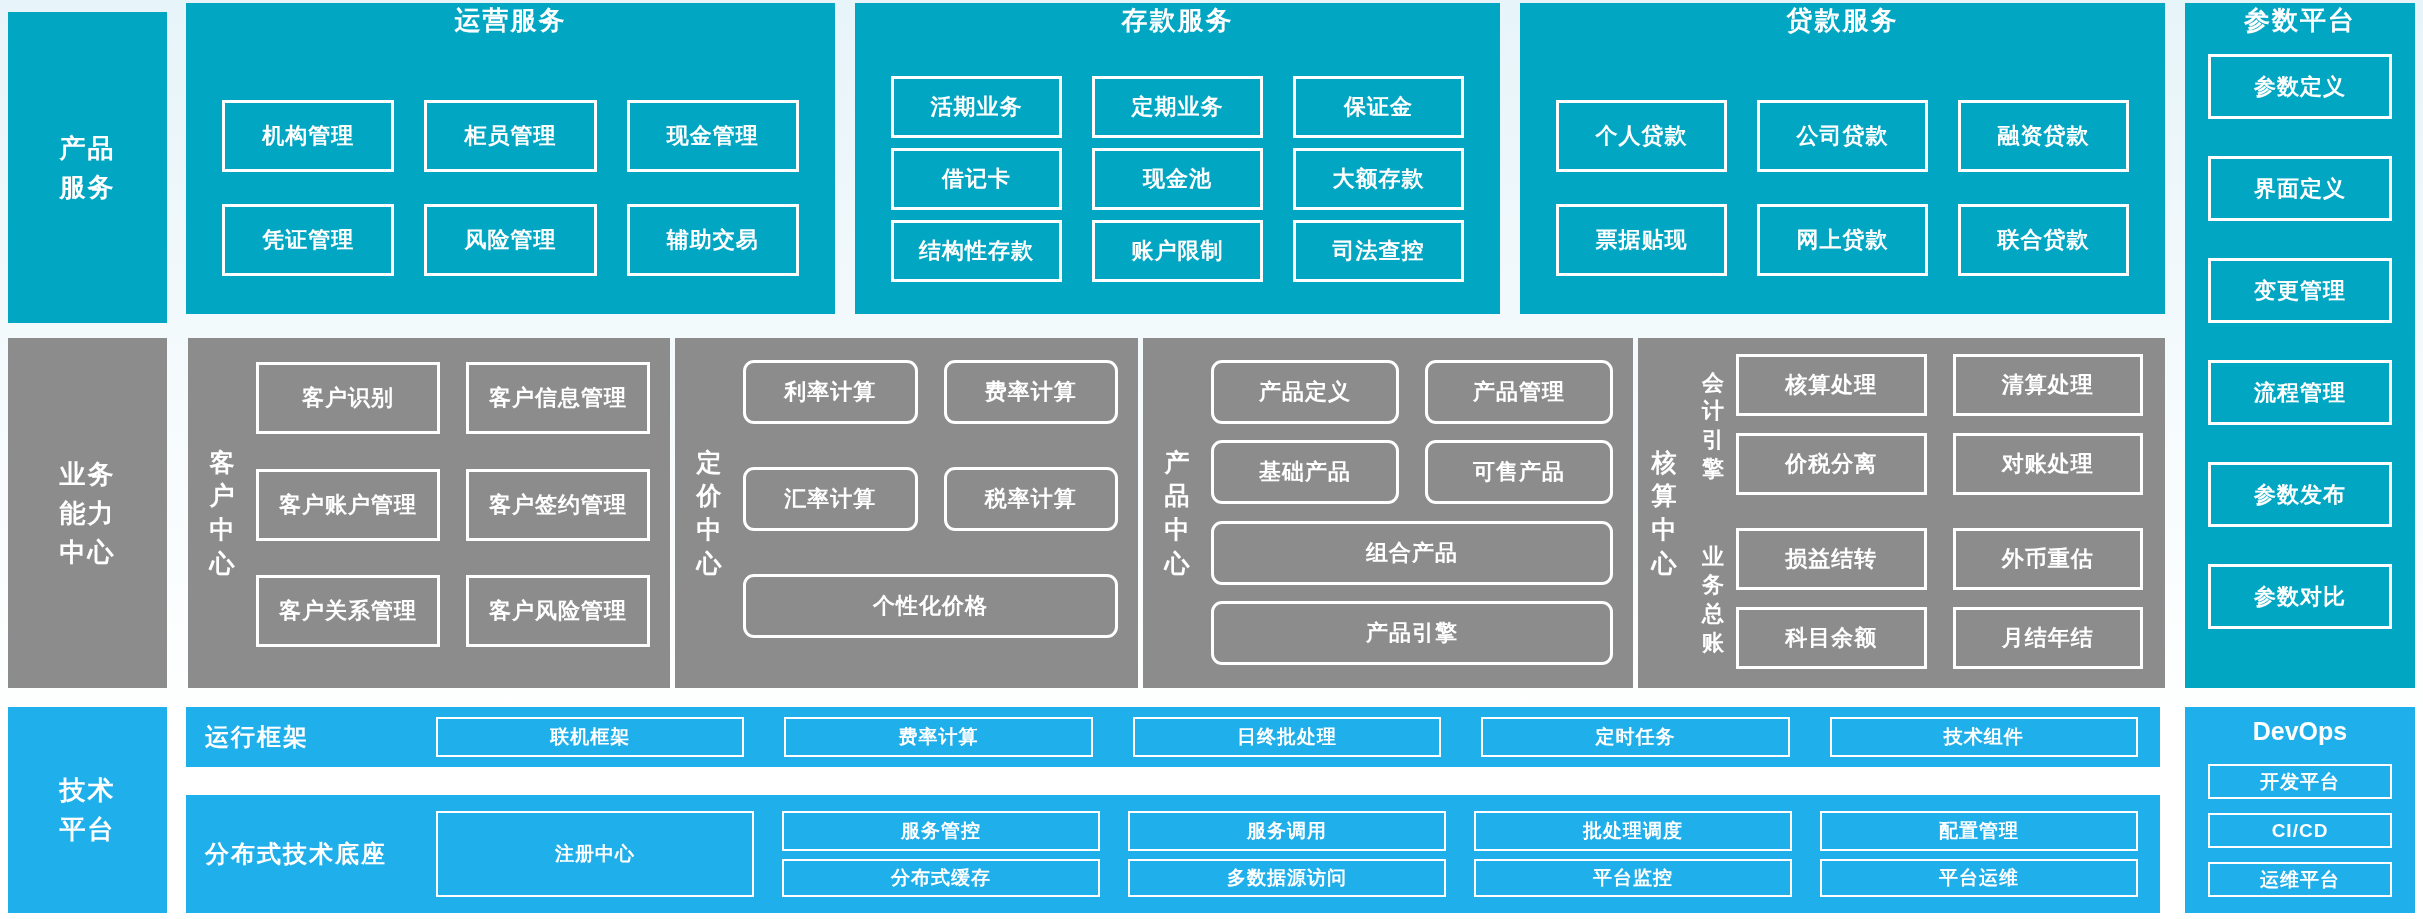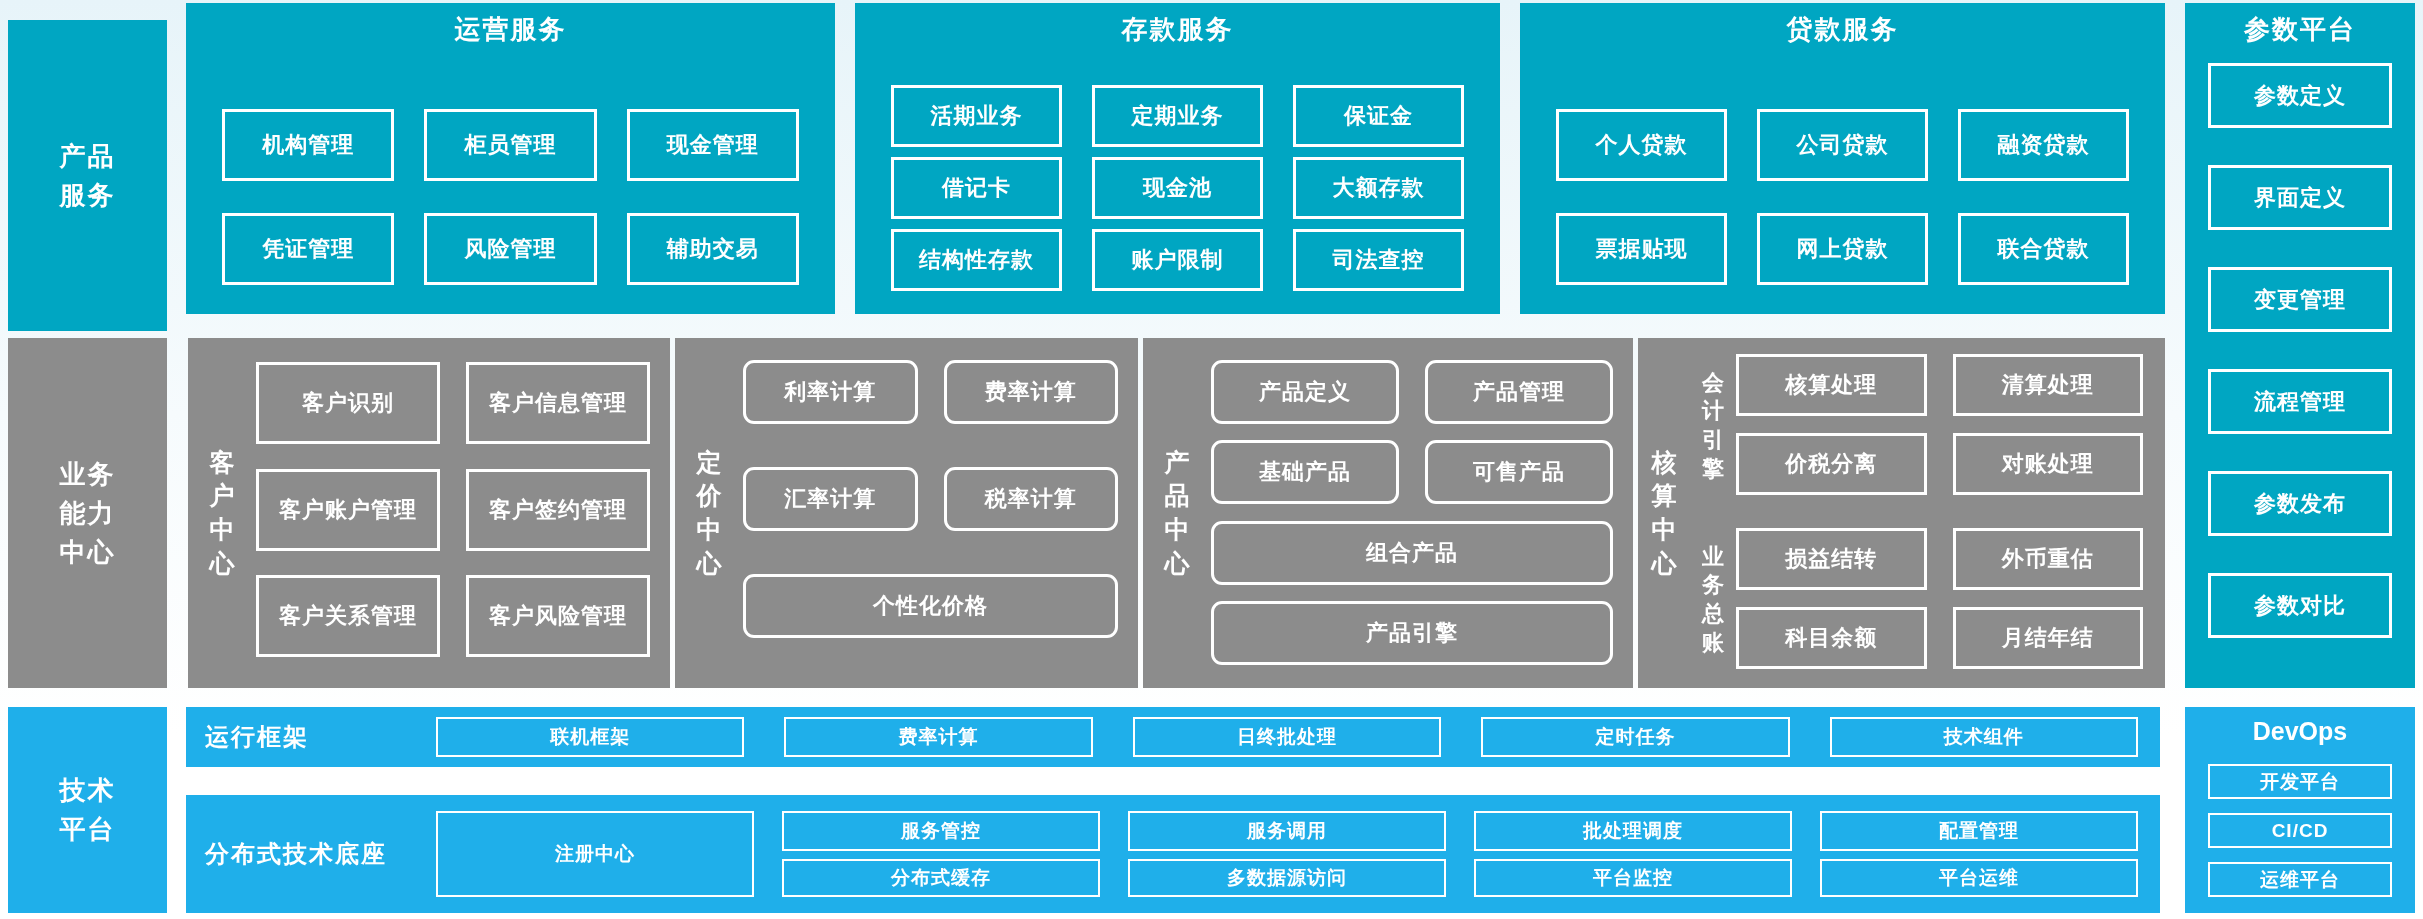--- a/index.html
+++ b/index.html
@@ -17,42 +17,42 @@
   .blk{position:absolute;box-sizing:border-box;}
   .teal{background:#00A6C2;}
   .gray{background:#8C8C8C;}
   .azure{background:#1FAFEA;}
 
   
   .rail{display:flex;align-items:center;justify-content:center;}
   .rail-label{font-size:26px;font-weight:700;line-height:1.5;text-align:center;white-space:pre-line;letter-spacing:2px;}
 
   
-  .sec-title{margin-top:9px;text-align:center;font-size:26px;font-weight:700;letter-spacing:2px;}
+  .sec-title{margin-top:0;text-align:center;font-size:26px;font-weight:700;letter-spacing:2px;}
   .sec-grid{display:grid;grid-template-columns:1fr 1fr 1fr;column-gap:30px;padding:0 36px;}
   .grid-2row{margin-top:62px;row-gap:32px;}
   .grid-3row{margin-top:38px;row-gap:10px;}
   .box{
     box-sizing:border-box;border:3px solid #ffffff;
     display:flex;align-items:center;justify-content:center;
     font-size:22px;font-weight:700;letter-spacing:1px;text-align:center;
   }
   .h72{height:72px;} .h62{height:62px;} .h65{height:65px;}
 
   
   .param-col{display:flex;flex-direction:column;}
   .param-boxes{display:flex;flex-direction:column;gap:37px;margin-top:16px;padding:0 23px;}
 
   
   .cap{display:flex;}
   .vlabel{width:68px;display:flex;align-items:center;justify-content:center;
     font-size:25px;font-weight:700;line-height:1.35;text-align:center;white-space:pre-line;}
   .cap-grid{flex:1;display:grid;grid-template-columns:1fr 1fr;column-gap:26px;row-gap:24px;
     padding:24px 20px 30px 0;}
-  .cap-grid .box{height:82px;text-align:right;}
+  .cap-grid .box{height:72px;text-align:right;}
   .cap-grid4{flex:1;display:grid;grid-template-columns:1fr 1fr;column-gap:26px;row-gap:15px;
     padding:22px 20px 22px 0;}
   .cap-grid4 .box{height:64px;border-radius:11px;}
   .wide{grid-column:1 / 3;}
 
   
   .acc-vlabel{width:52px;}
   .acc-groups{flex:1;display:flex;flex-direction:column;gap:30px;padding:16px 22px 16px 0;}
   .acc-group{flex:1;display:flex;}
   .acc-inner-label{width:46px;display:flex;align-items:center;justify-content:center;
@@ -79,21 +79,21 @@
   .devops-col{display:flex;flex-direction:column;}
   .devops-title{margin-top:10px;text-align:center;font-size:25px;font-weight:700;}
   .devops-boxes{display:flex;flex-direction:column;gap:14px;margin-top:18px;padding:0 23px;}
   .devops-boxes .box-sm{height:35px;}
 </style>
 </head>
 <body>
 
 <div class="canvas">
 
-  <div class="blk teal rail" style="left:8px;top:20px;width:159px;height:311px;">
+  <div class="blk teal rail" style="left:8px;top:12px;width:159px;height:311px;">
     <div class="rail-label">产品
 服务</div>
   </div>
   <div class="blk gray rail" style="left:8px;top:338px;width:159px;height:350px;">
     <div class="rail-label">业务
 能力
 中心</div>
   </div>
   <div class="blk azure rail" style="left:8px;top:707px;width:159px;height:206px;">
     <div class="rail-label">技术

